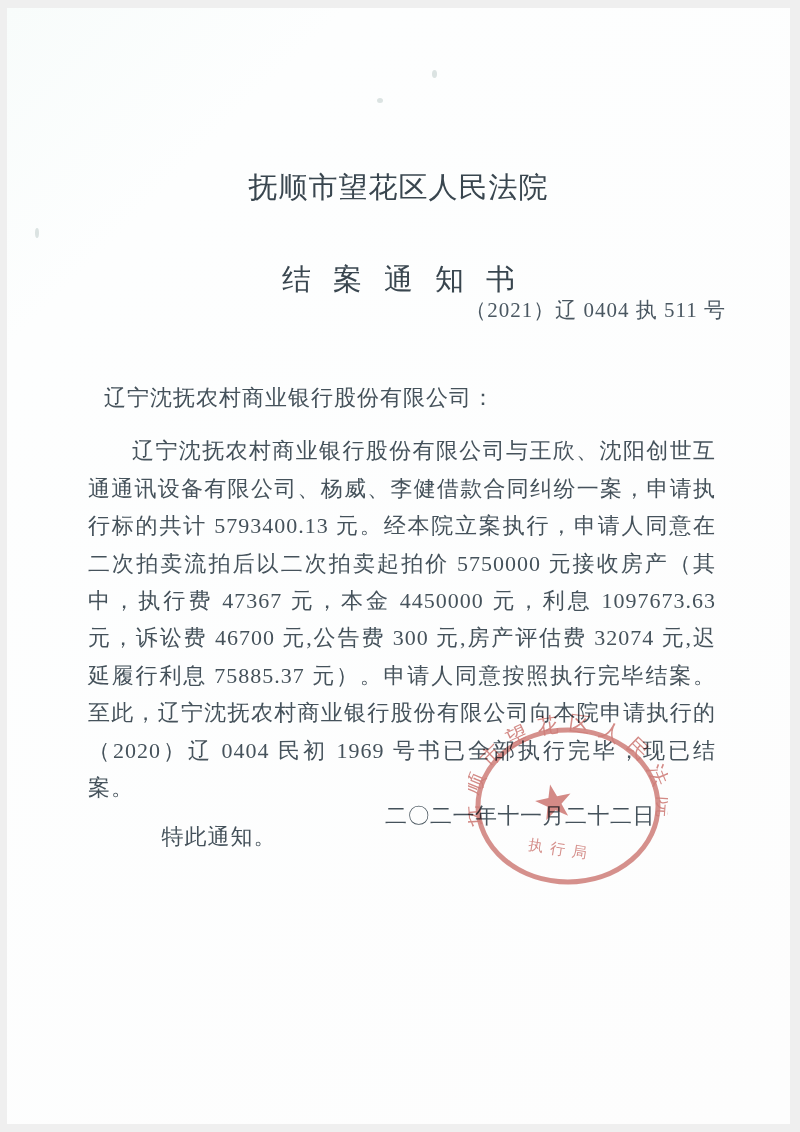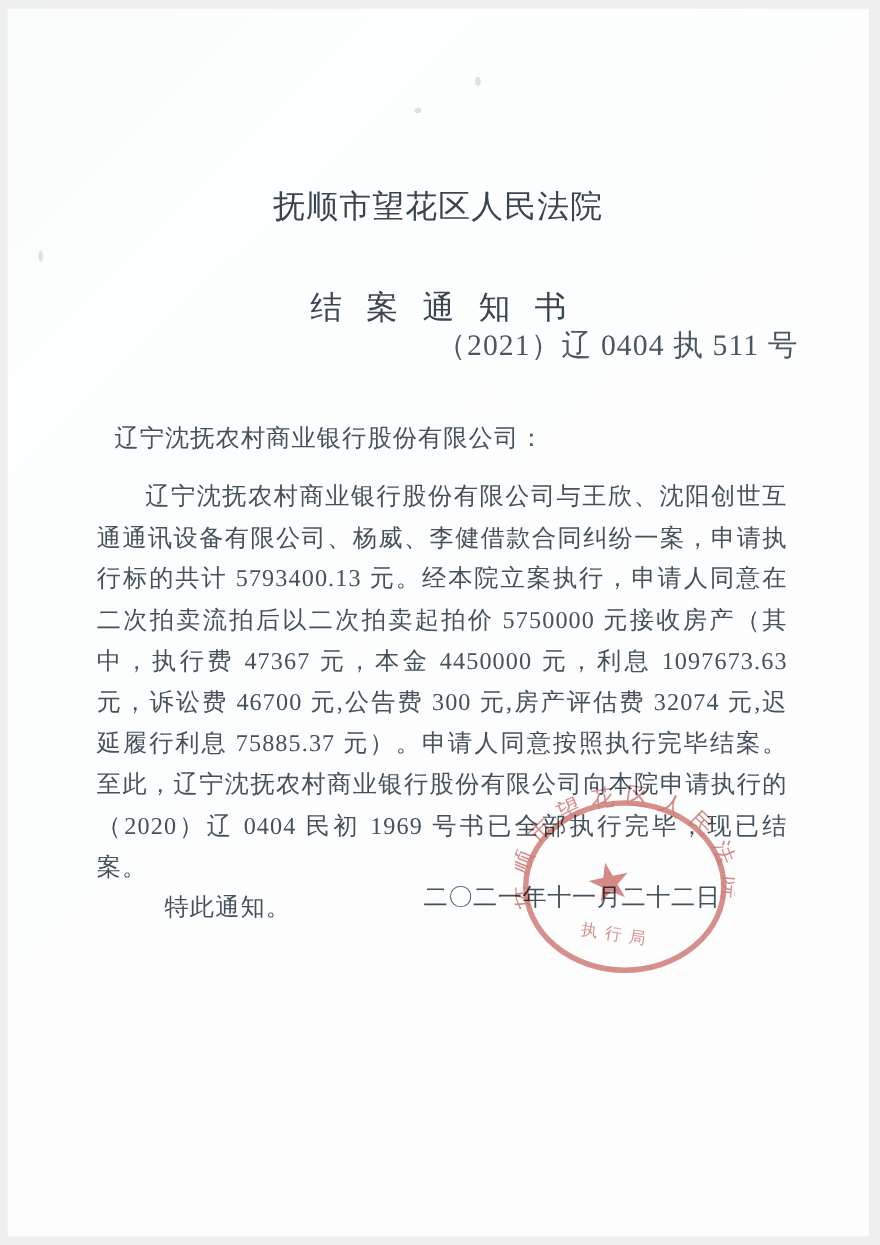--- a/index.html
+++ b/index.html
@@ -39,41 +39,41 @@
     padding-left: 22px;
     color: #39464f;
     margin-top: 44px;
   }
   .case-number {
     position: absolute;
     left: 0; top: 288px;
     width: 100%;
     text-align: right;
     padding-right: 64px;
-    font-size: 27px;
+    font-size: 21px;
     letter-spacing: 1px;
     color: #4a5761;
   }
   .content {
     position: absolute;
     left: 81px; top: 355px;
     width: 628px;
     font-size: 22px;
     line-height: 37.4px;
     letter-spacing: 1px;
     color: #45525b;
   }
   .addressee { margin: 16px; }
   .body-paragraph {
     margin: 6px 0 0 0;
     text-indent: 2em;
     text-align: justify;
   }
   .closing {
-    margin: 0;
+    margin: 12px;
     text-indent: 2.8em;
   }
   .date-line {
     position: absolute;
     left: 378px; top: 793px;
     font-size: 22px;
     letter-spacing: 0.5px;
     color: #45525b;
     white-space: nowrap;
   }

